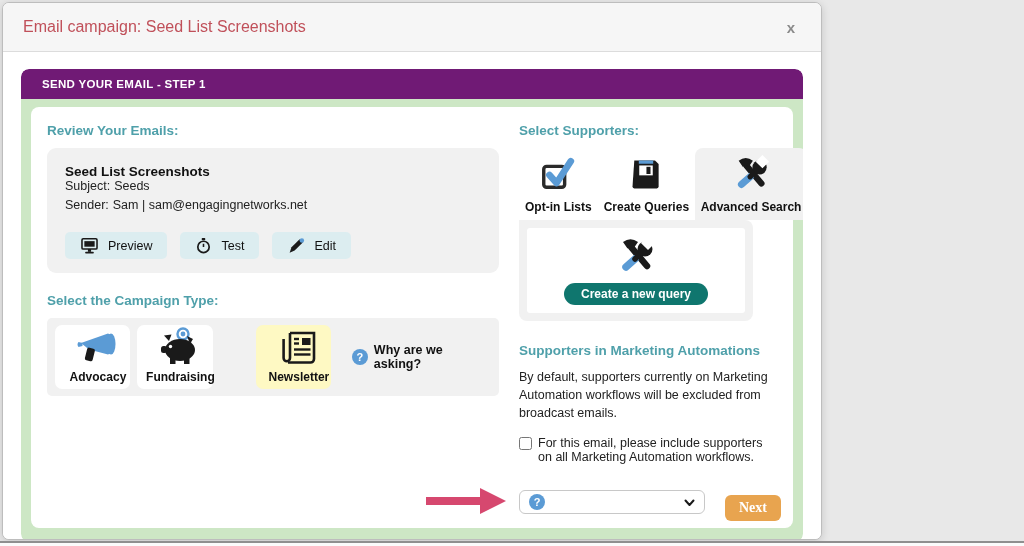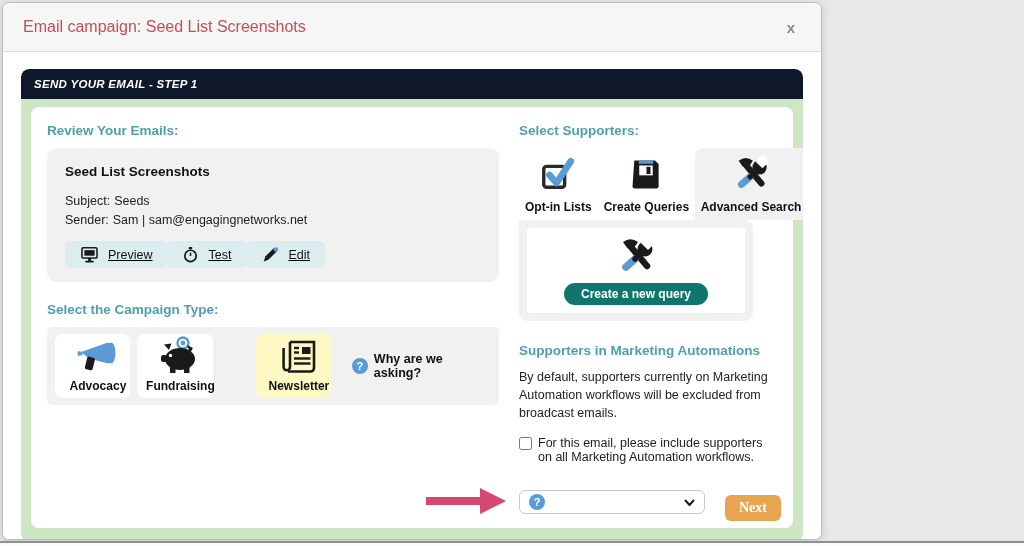--- a/index.html
+++ b/index.html
@@ -13,37 +13,37 @@
            overflow:hidden; box-shadow:0 2px 8px rgba(0,0,0,.15); }
   .modal-header { height:49px; background:#f6f6f6; border-bottom:1px solid #dcdcdc;
                   display:flex; align-items:center; padding:0 20px; }
   .modal-title { color:#c0505a; font-size:16px; }
   .close { margin-left:auto; color:#8a8a8a; font-size:15px; font-weight:bold;
            cursor:pointer; padding:2px 6px; line-height:1; }
   .modal-body { padding:17px 18px 0 18px; background:#fff; }
 
   
   .green-box { border-radius:8px; overflow:hidden; }
-  .green-bar { background:#0f172a; color:#fff; font-size:11.5px; font-weight:bold;
-               letter-spacing:.3px; padding:9px 13px; border-radius:8px 8px 0 0;font-style:italic; }
+  .green-bar { background:#701a75; color:#fff; font-size:11.5px; font-weight:bold;
+               letter-spacing:.3px; padding:9px 21px; border-radius:8px 8px 0 0; }
   .green-body { background:#cde7c5; padding:8px 10px 14px 10px; border-radius:0 0 8px 8px; }
   .white-panel { background:#fff; border-radius:8px; padding:16px 14px 14px 16px;
                  min-height:384px; position:relative; }
   .columns { display:flex; gap:20px; }
   .col-left { width:452px; flex:none; }
   .col-right { flex:1; min-width:0; }
 
   .section-heading { color:#4fa0aa; font-weight:bold; font-size:13.5px; margin-bottom:10px; }
 
   
   .email-card { background:#f1f1f1; border-radius:9px; padding:16px 18px 14px 18px; }
-  .email-name { font-weight:bold; font-size:13.5px; color:#111; margin-bottom:15px; }
+  .email-name { font-weight:bold; font-size:13.5px; color:#111; margin-bottom:0; }
   .meta-line { font-size:12.5px; color:#222; margin-bottom:5px; }
   .meta-line .val { margin-left:4px; }
-  .btn-row { display:flex; margin-top:14px;text-decoration:underline; }
+  .btn-row { display:flex; gap:13px; margin-top:20px; }
   .soft-btn { display:flex; align-items:center; gap:9px; background:#dcedf0;
               border:none; border-radius:5px; padding:4px 15px; font-size:12.5px;
               color:#111; cursor:pointer; font-family:inherit; }
   .soft-btn svg { display:block; }
 
   
   .type-section { margin-top:20px; }
   .type-row { background:#f1f1f1; border-radius:5px; padding:7px 8px; display:flex;
               align-items:center; gap:7px; }
   .tile { width:76px; height:64px; background:#fff; border-radius:7px; display:flex;

